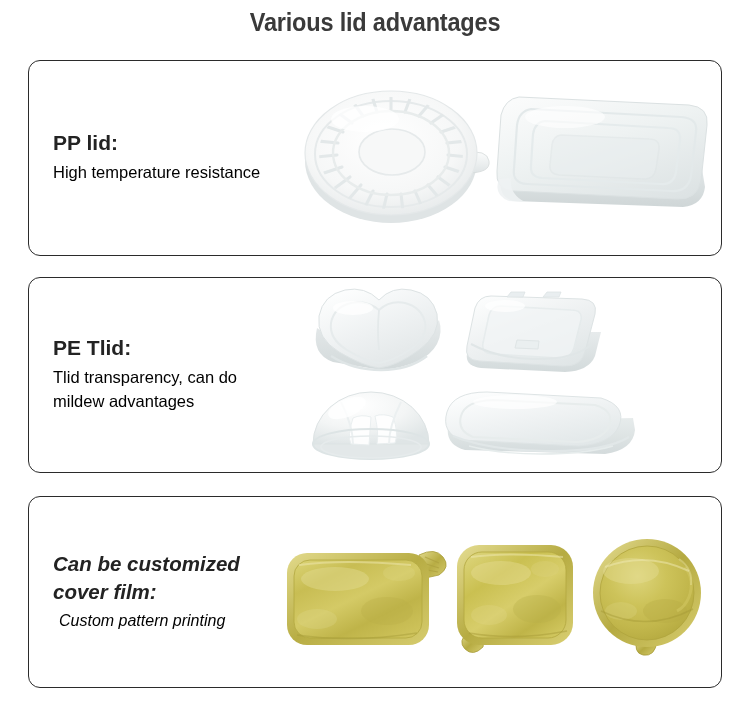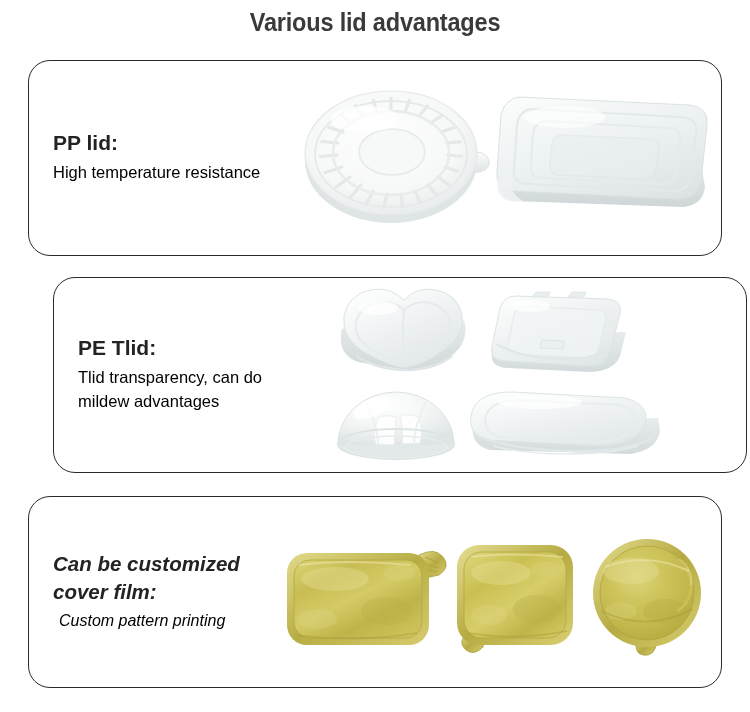--- a/index.html
+++ b/index.html
@@ -29,28 +29,28 @@
     transform: scaleX(0.94);
     transform-origin: center top;
   }
 
   
   .card {
     position: absolute;
     left: 28px;
     width: 694px;
     border: 1.6px solid #2b2b2b;
-    border-radius: 22px;
+    border-radius: 12px;
     box-sizing: border-box;
     background: #ffffff;
     display: flex;
     align-items: center;
   }
   #card-pp   { top: 60px;  height: 196px; }
-  #card-pe   { top: 277px; height: 196px; margin-left: 25px; }
+  #card-pe   { top: 277px; height: 196px; }
   #card-film { top: 496px; height: 192px; font-style: italic; }
 
   .card-text {
     width: 252px;
     flex: 0 0 252px;
     padding-left: 24px;
     box-sizing: border-box;
   }
   .card-heading {
     font-size: 21px;

